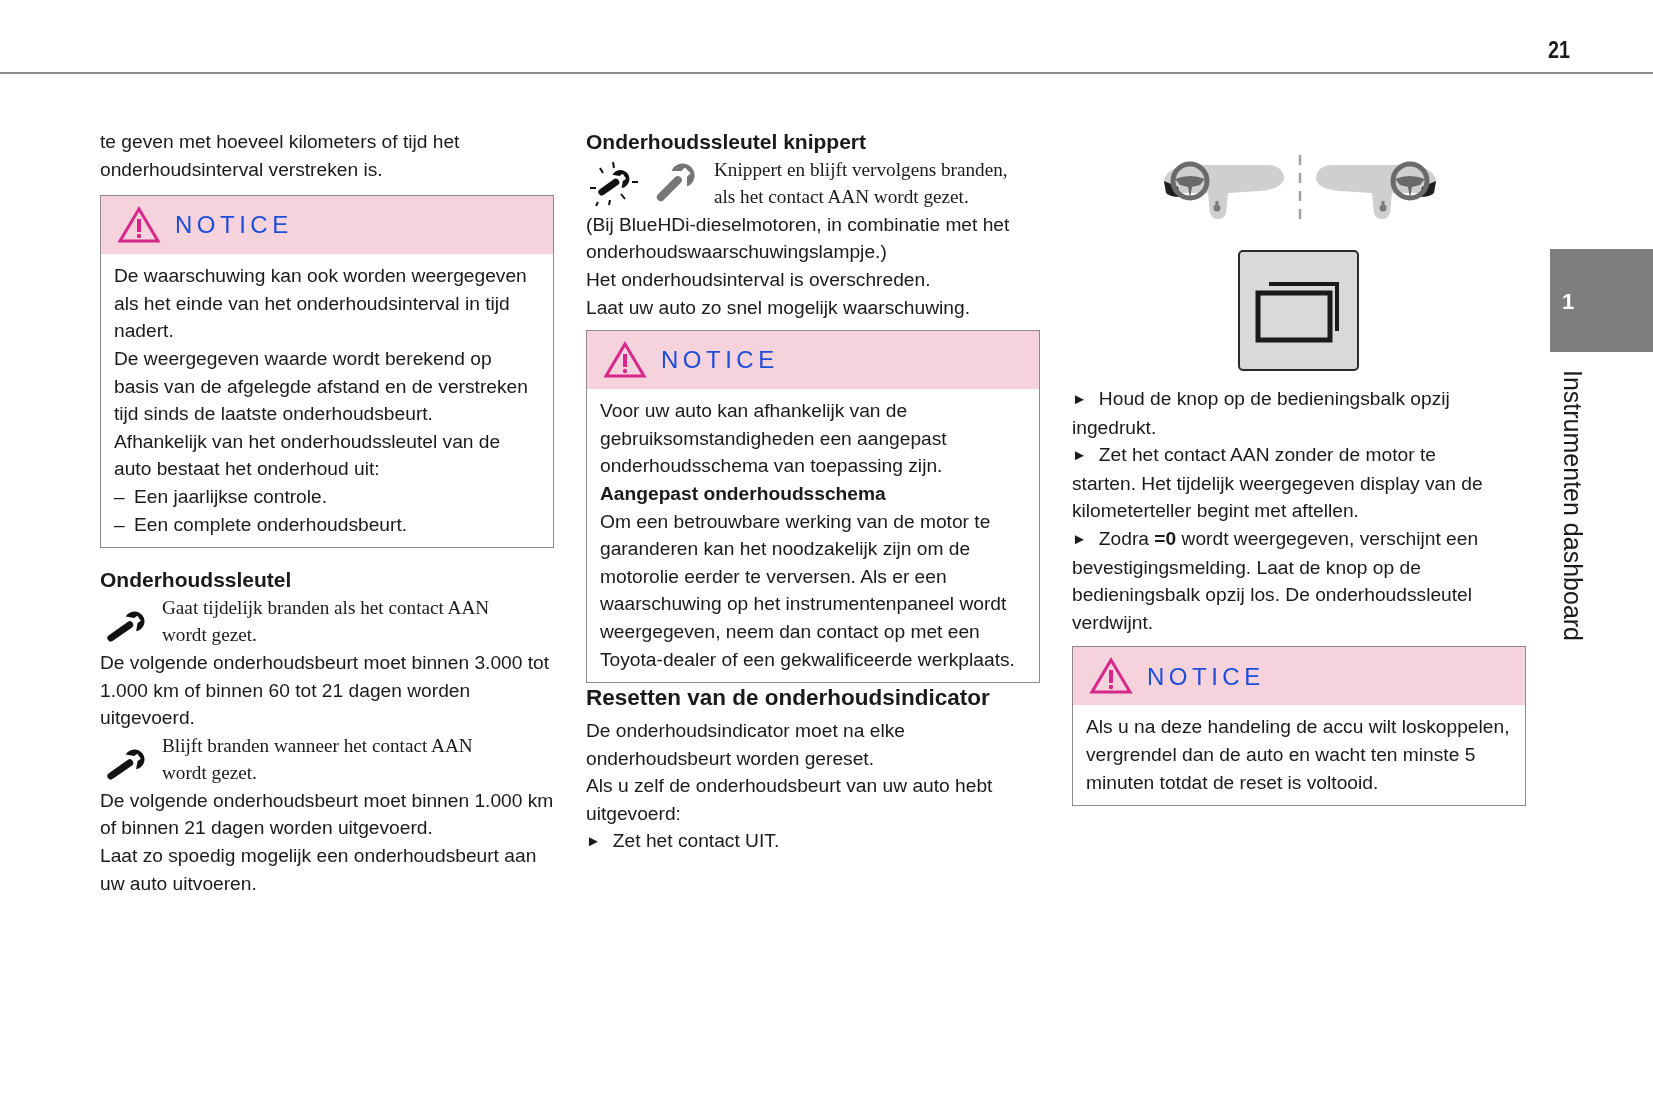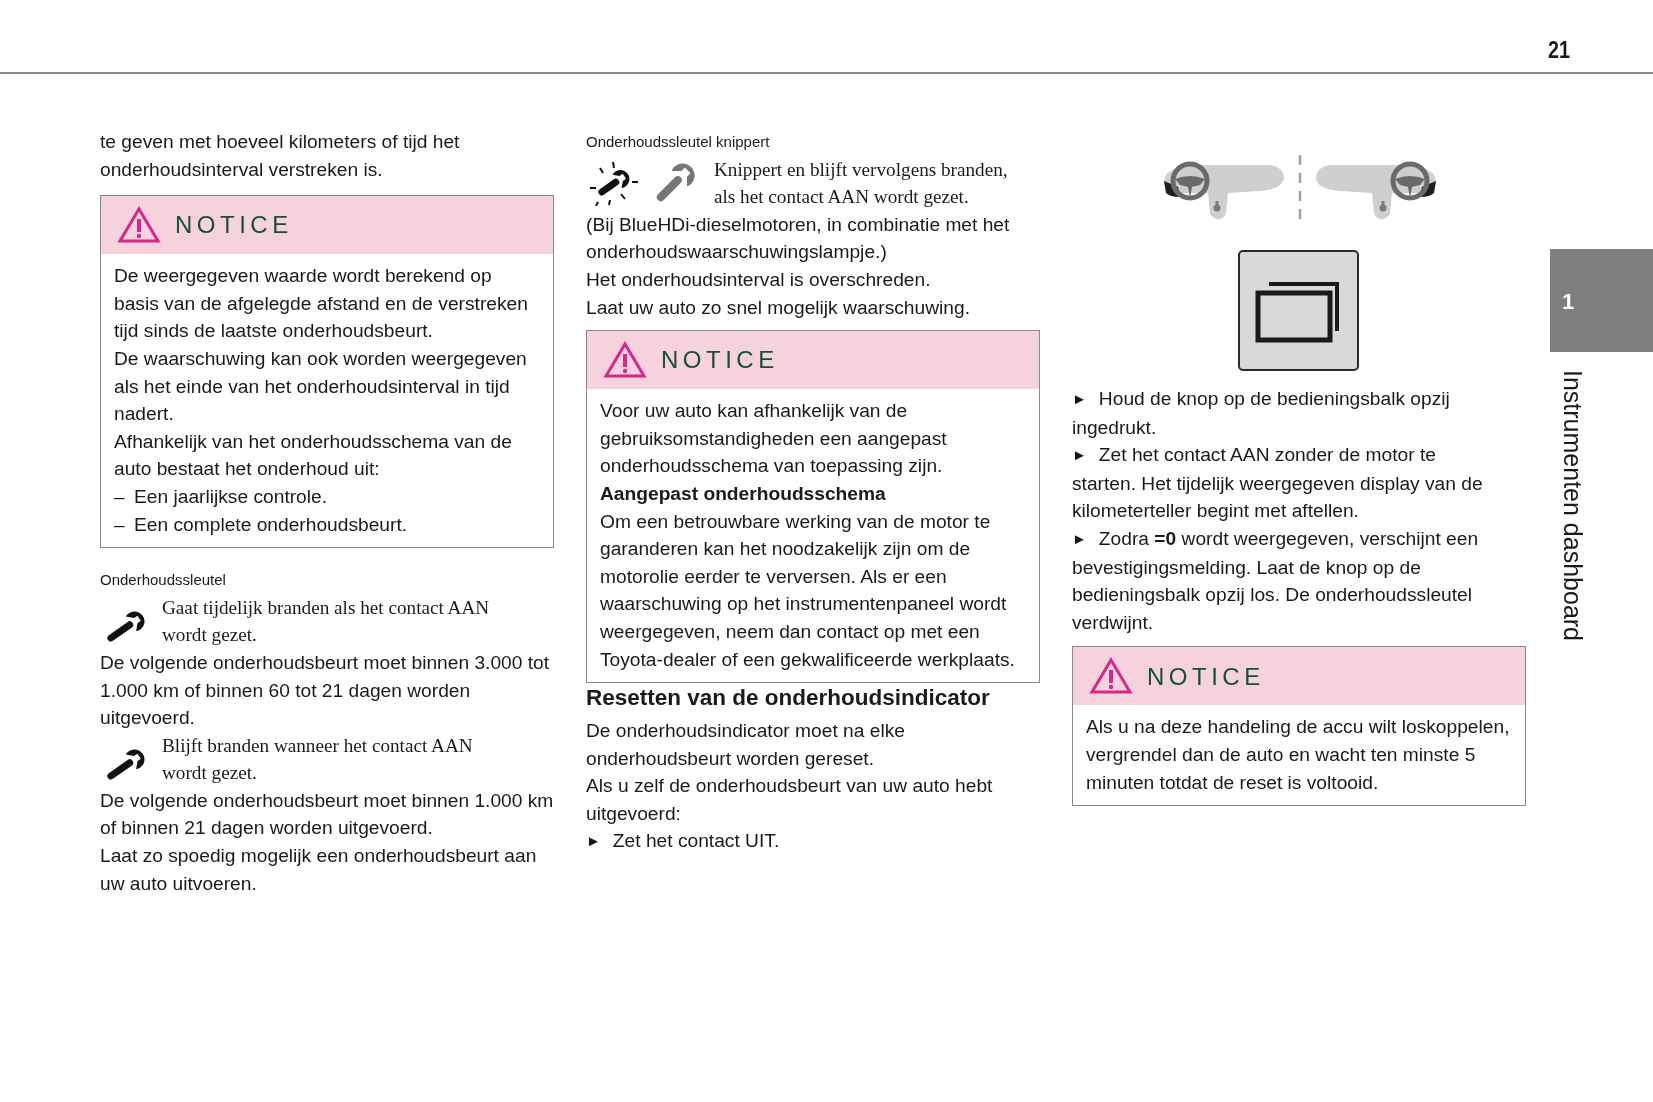--- a/index.html
+++ b/index.html
@@ -7,26 +7,26 @@
          font-family:"Liberation Sans", sans-serif; color:#1a1a1a; }
   .page-number { position:absolute; top:36px; left:1548px; font-size:24px; font-weight:bold; color:#1a1a1a;
                  transform:scaleX(0.82); transform-origin:left; }
   .header-rule { position:absolute; top:72px; left:0; width:1653px; height:2px; background:#8c8c8c; }
 
   .col { position:absolute; font-size:19.2px; line-height:27.6px; }
   .col p { margin:0; }
   .col1 { left:100px; top:128px; width:460px; }
   .col2 { left:586px; top:128px; width:460px; }
 
-  .heading { font-weight:normal; font-size:15px; margin:0; }
+  .heading { font-weight:bold; font-size:21px; margin:0; }
   .heading-lg { font-weight:bold; font-size:22.5px; line-height:30px; margin:0; }
 
   .notice { border:1.5px solid #8a8a8a; background:#fff; box-sizing:border-box; }
   .notice-head { background:#f5d2dc; height:58px; display:flex; align-items:center; padding-left:16px; }
-  .notice-title { font-size:24px; letter-spacing:4.5px; color:#14532d; margin-left:14px; }
+  .notice-title { font-size:24px; letter-spacing:4.5px; color:#1d4ed8; margin-left:14px; }
   .notice-body { padding:8px 13px 9px 13px; }
   .notice-body p { margin:0; }
   .dash-item { display:flex; }
   .dash-item .dash { width:20px; flex:0 0 20px; }
 
   .icon-line { display:flex; align-items:flex-start;font-family:Liberation Serif, serif; }
   .icon-line .ic { flex:0 0 auto; }
   .icon-line .txt { flex:1; }
 
   .arrow { font-size:15px; margin-right:12px; position:relative; top:-1px; }
@@ -53,23 +53,23 @@
   <div class="notice" style="margin-top:12px; width:454px;">
     <div class="notice-head">
       <svg width="44" height="38" viewBox="0 0 44 38">
         <path d="M22 3 L41 35 L3 35 Z" fill="none" stroke="#d6288a" stroke-width="3" stroke-linejoin="miter"></path>
         <rect x="20" y="13" width="4" height="13" fill="#d6288a"></rect>
         <circle cx="22" cy="30" r="2.2" fill="#d6288a"></circle>
       </svg>
       <span class="notice-title">NOTICE</span>
     </div>
     <div class="notice-body">
+      <p>De waarschuwing kan ook worden weergegeven als het einde van het onderhoudsinterval in tijd nadert.</p>
       <p>De weergegeven waarde wordt berekend op basis van de afgelegde afstand en de verstreken tijd sinds de laatste onderhoudsbeurt.</p>
-      <p>De waarschuwing kan ook worden weergegeven als het einde van het onderhoudsinterval in tijd nadert.</p>
-      <p>Afhankelijk van het onderhoudsschema van de auto bestaat het onderhoud uit:</p>
+      <p>Afhankelijk van het onderhoudssleutel van de auto bestaat het onderhoud uit:</p>
       <div class="dash-item">
         <span class="dash">–</span>
         <span>Een jaarlijkse controle.</span>
       </div>
       <div class="dash-item">
         <span class="dash">–</span>
         <span>Een complete onderhoudsbeurt.</span>
       </div>
     </div>
   </div>

